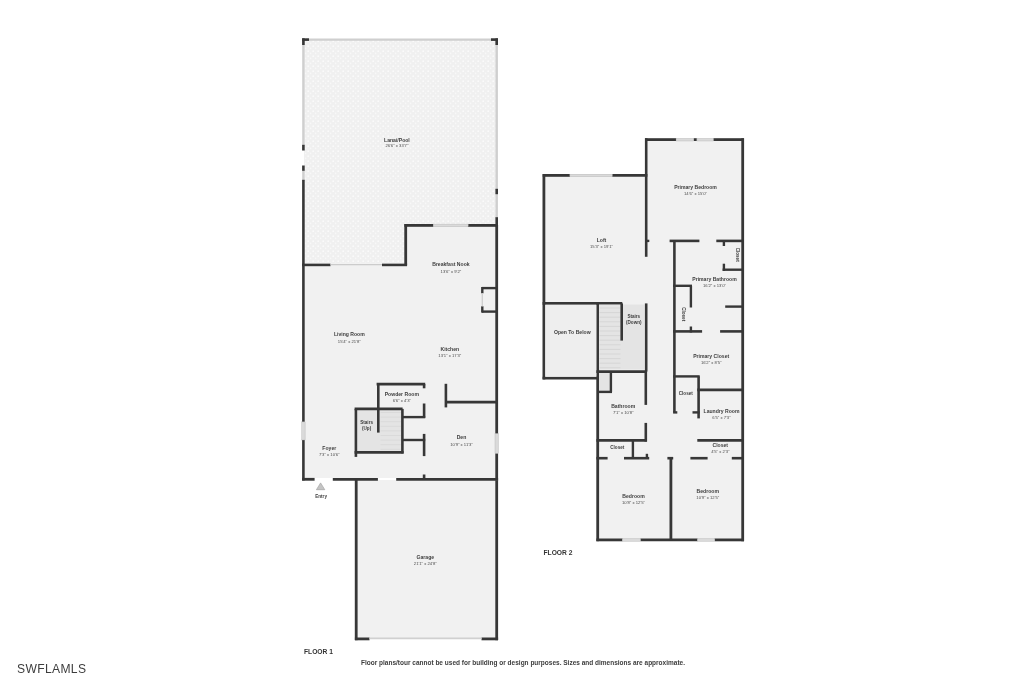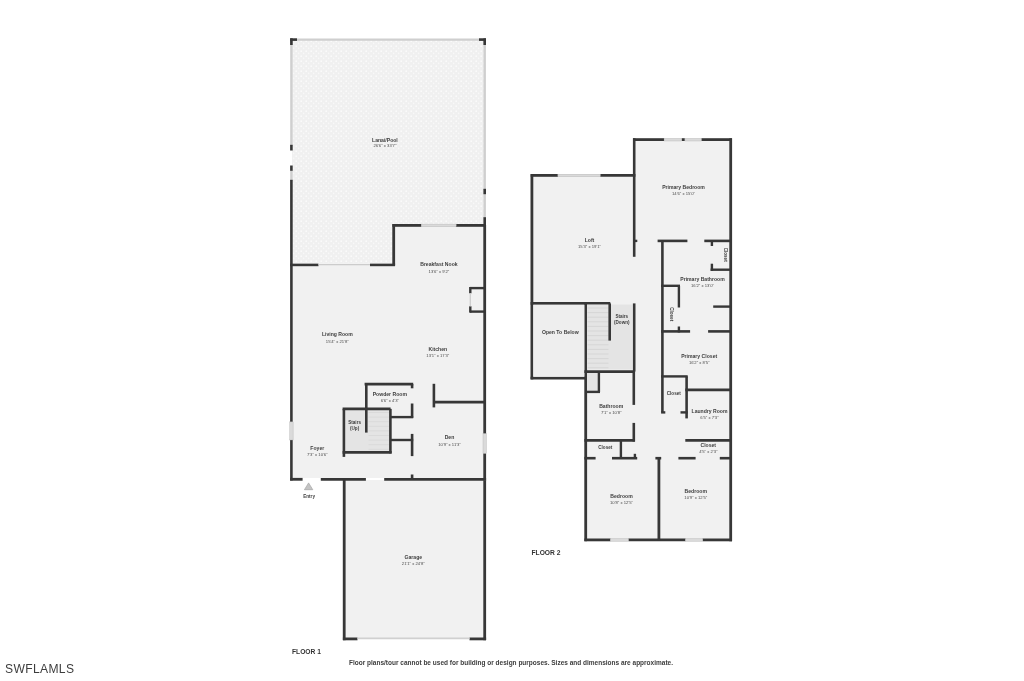--- a/index.html
+++ b/index.html
@@ -1,16 +1,16 @@
 <!DOCTYPE html>
 <html><head>
 <meta charset="utf-8">
 <style>
 html,body{margin:0;padding:0;background:#ffffff;-webkit-font-smoothing:antialiased;}
-#c{width:991px;height:681px;position:relative;overflow:hidden;transform:translateZ(0);filter:blur(0.3px);}
+#c{width:991px;height:681px;position:relative;overflow:hidden;transform:translateZ(0);filter:blur(0.3px);margin-left:12px;}
 text{font-family:"Liberation Sans",sans-serif;fill:#3d3d3d;filter:opacity(.999);-webkit-font-smoothing:antialiased;}
 .rn{font-size:5.1px;font-weight:700;}
 .rd{font-size:4.2px;font-weight:400;fill:#4a4a4a;}
 .sm{font-size:4.6px;font-weight:700;}
 .fl{font-size:6.7px;font-weight:700;fill:#333;}
 </style>
 </head>
 <body>
 <div id="c">
 <svg width="1024" height="681" viewBox="0 0 1024 681">

